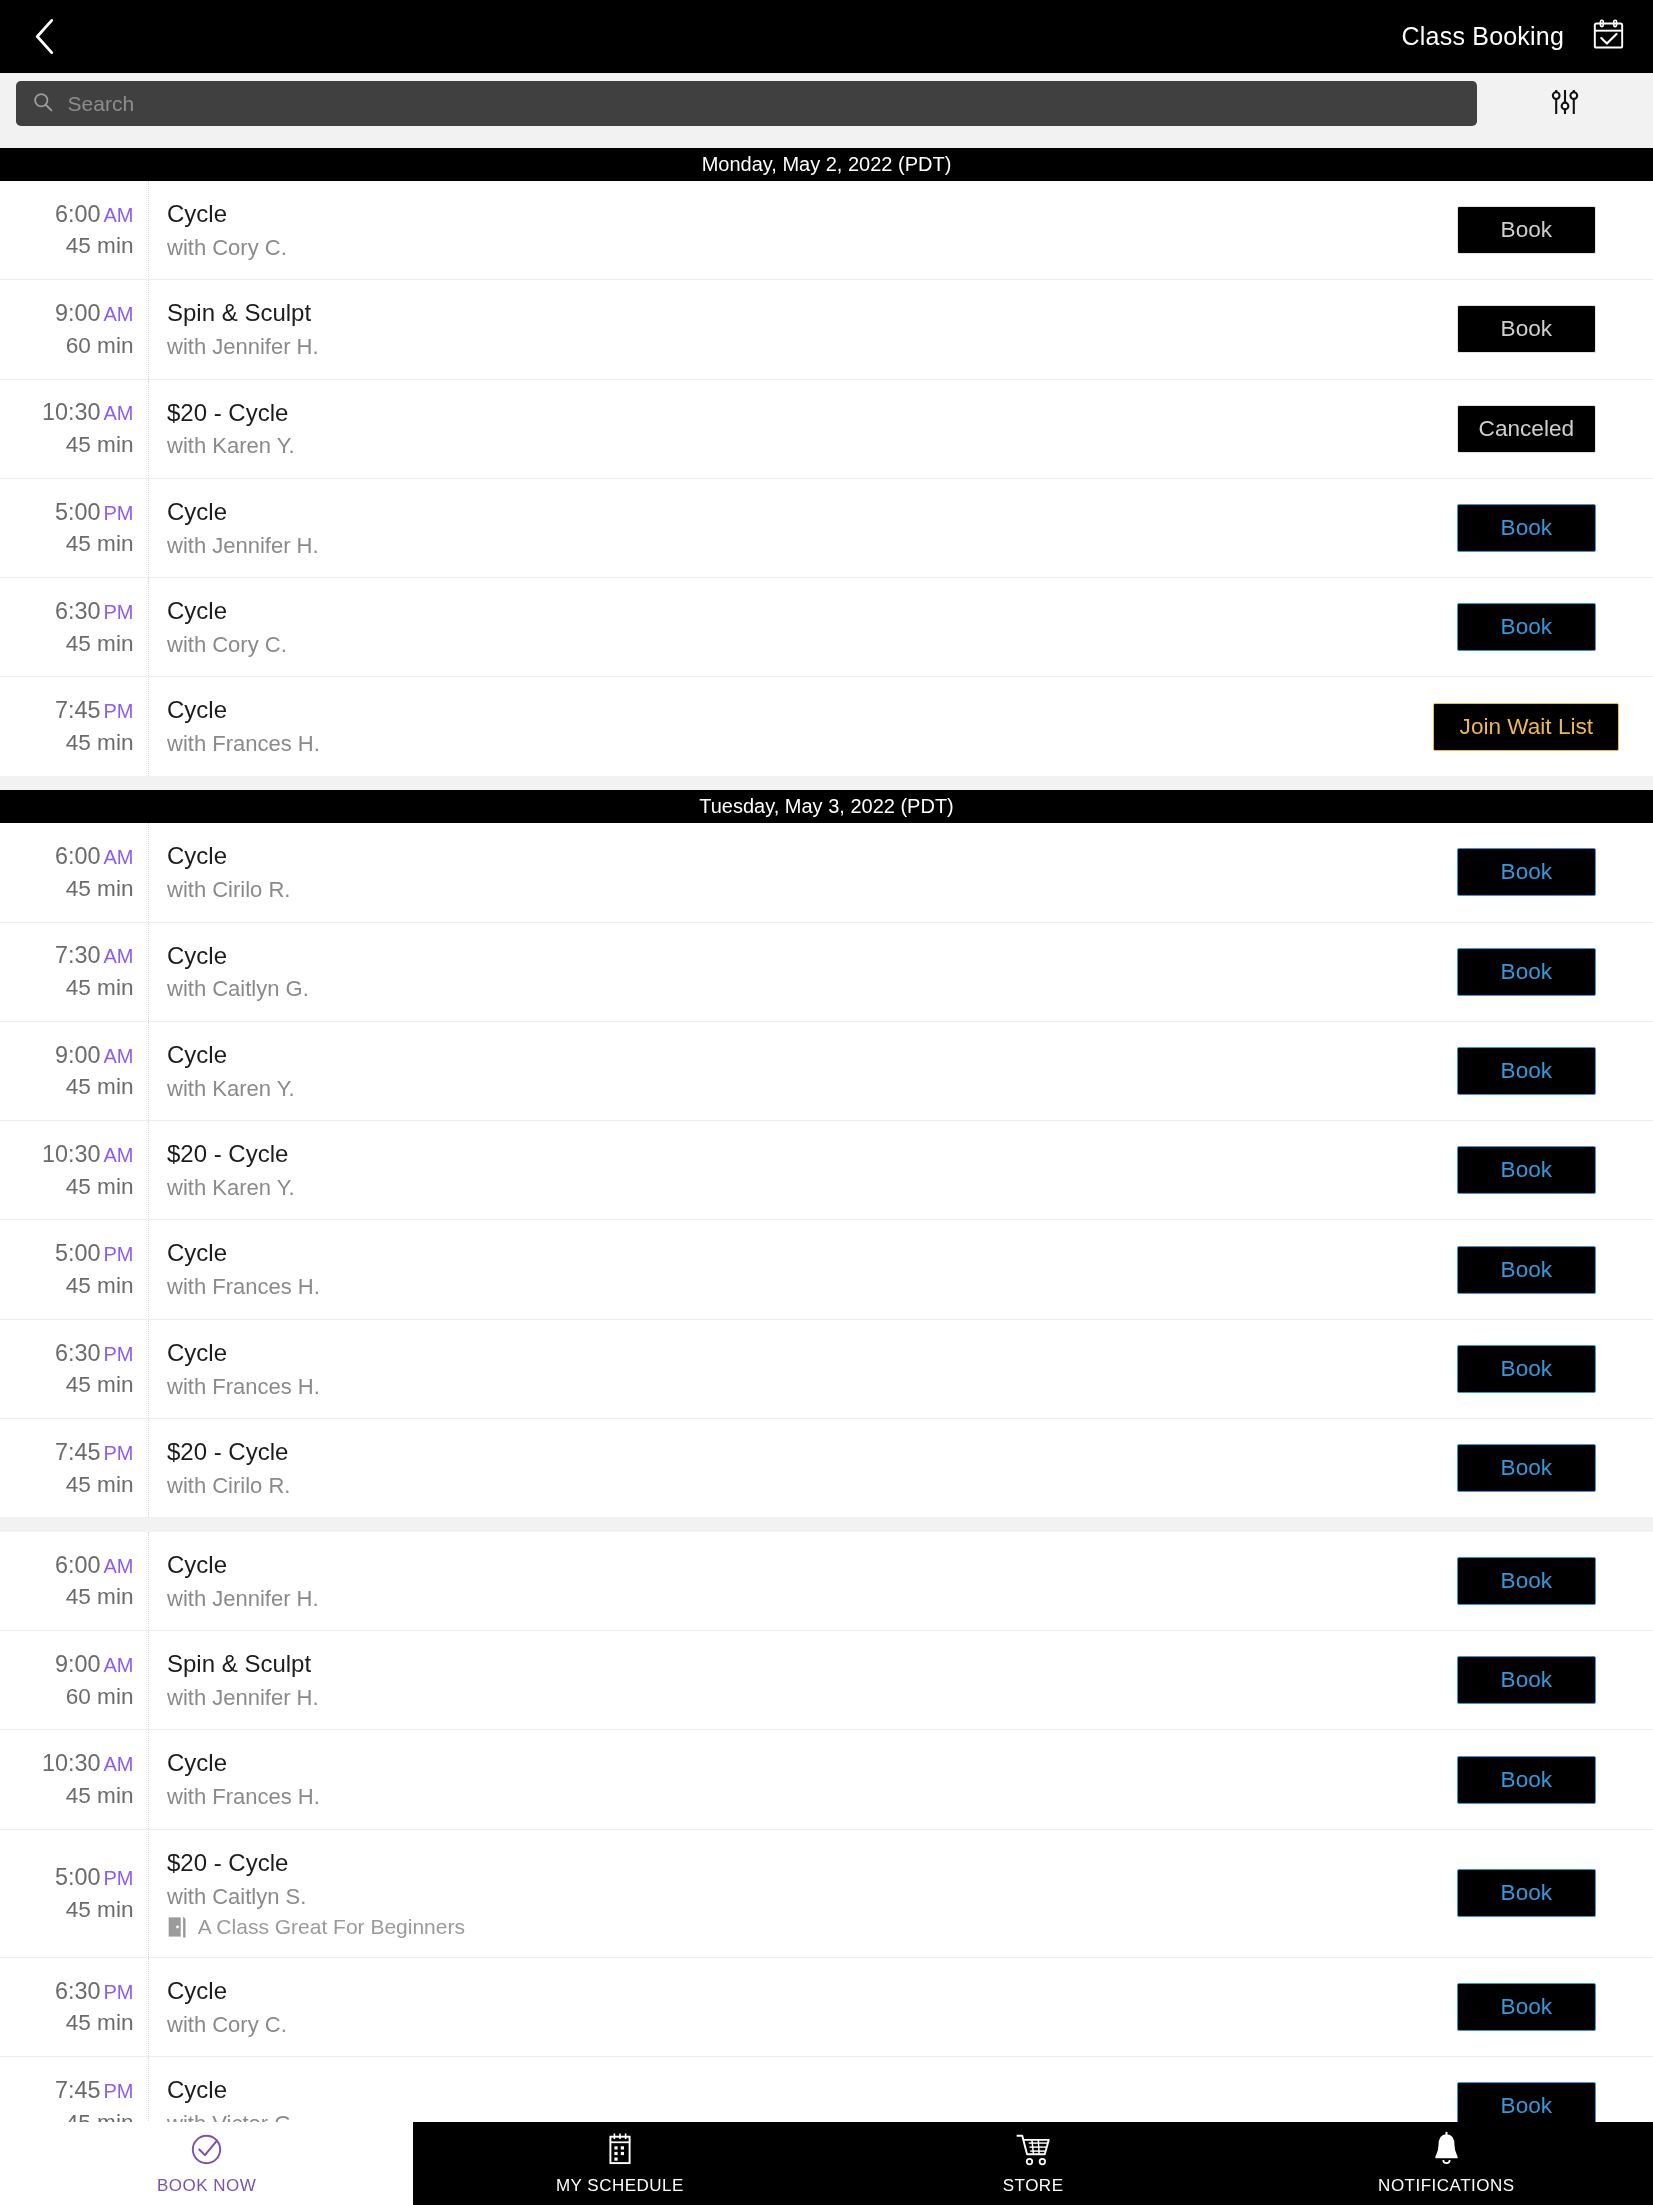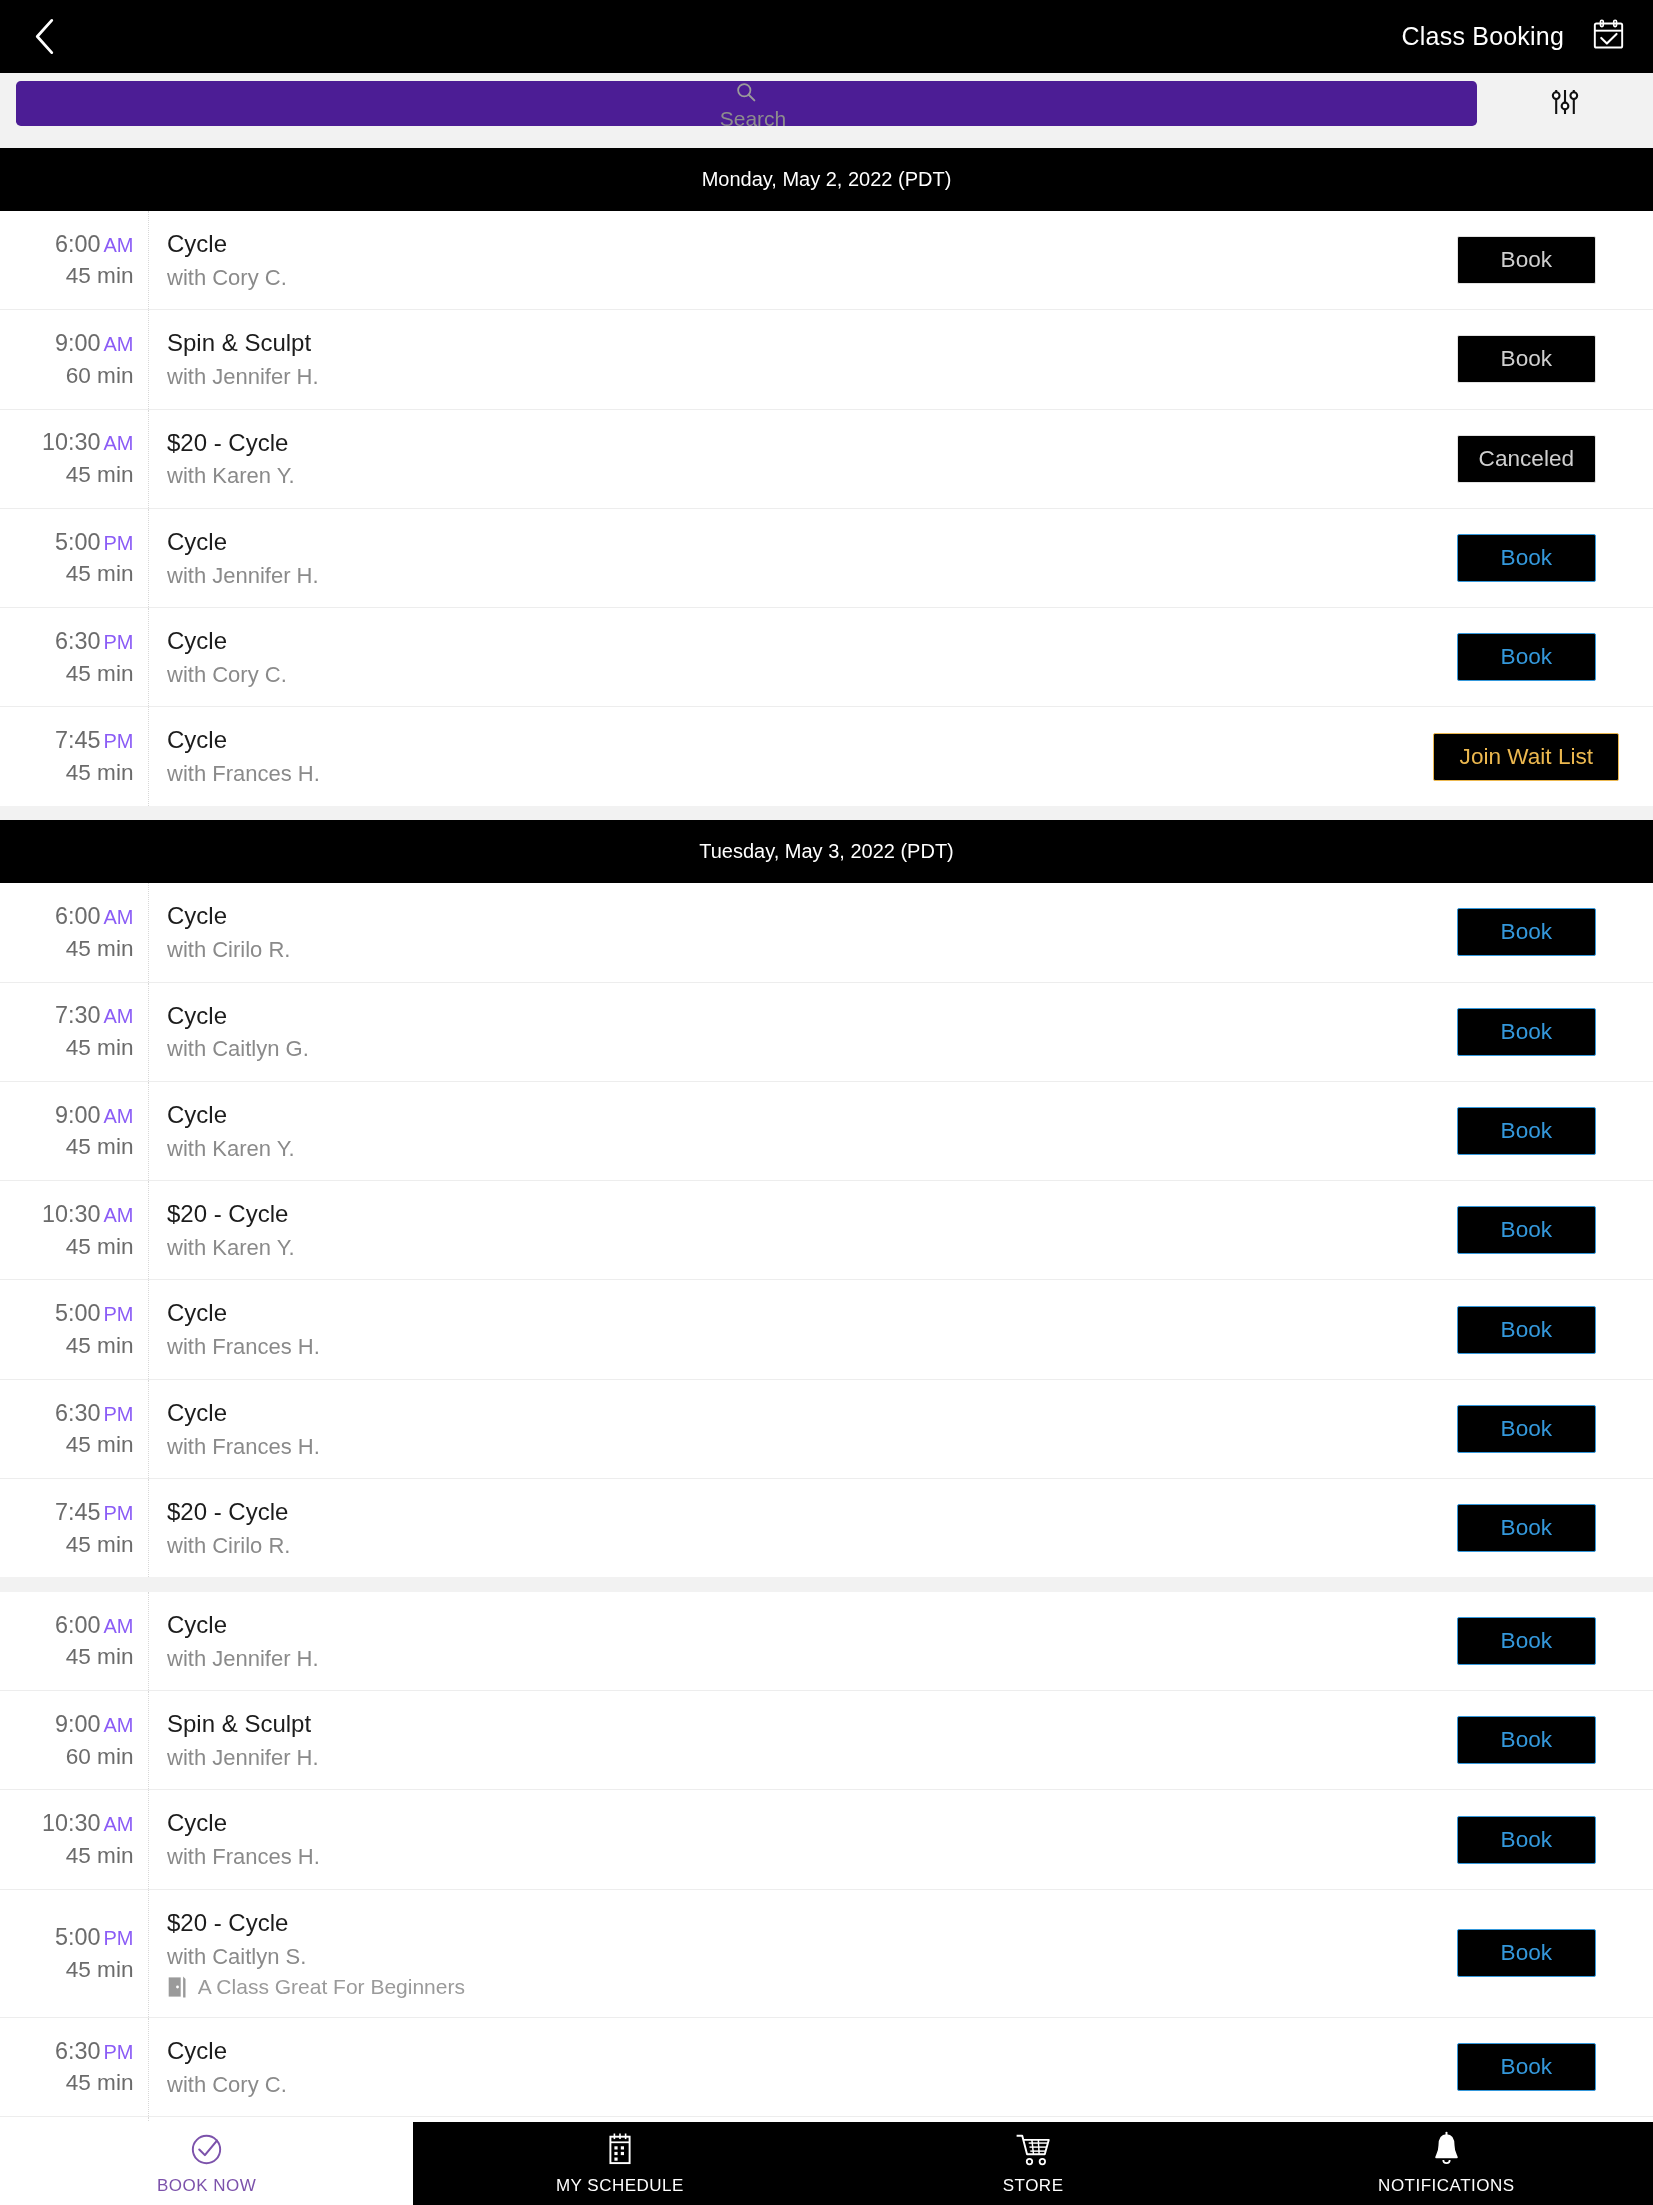--- a/index.html
+++ b/index.html
@@ -28,37 +28,37 @@
     width: 89px; height: 73px; display: flex; align-items: center; justify-content: center;
     cursor: pointer;
   }
 
   
   .search-row {
     position: absolute; top: 73px; left: 0; width: 1653px; height: 61px;
     background: #f2f2f2; display: flex; align-items: center;
   }
   .search-box {
-    margin-left: 16px; width: 1461px; height: 45px; background: #4c1d95; border-radius: 4.8px;
-    display: flex; align-items: center; padding: 0 16px; cursor: text; flex-direction: column;
+    margin-left: 16px; width: 1461px; height: 45px; background: #404040; border-radius: 4.8px;
+    display: flex; align-items: center; padding: 0 16px; cursor: text;
   }
   .search-ph { color: #8d8d8d; font-size: 21px; margin-left: 13px; }
   .filter-btn {
     flex: 1; display: flex; align-items: center; justify-content: center; height: 61px;
     cursor: pointer;
   }
 
   
   .scroller {
     position: absolute; top: 148px; left: 0; width: 1653px; height: 2058px;
     background: #f2f2f2; overflow: hidden;
   }
   .day-group { margin-bottom: 14.5px; }
   .day-header {
-    background: #000; color: #fff; height: 63px; display: flex;
+    background: #000; color: #fff; height: 33px; display: flex;
     align-items: center; justify-content: center; font-size: 20px;
   }
   .rows { background: #fff; }
 
   .class-row {
     display: flex; align-items: stretch; background: #fff;
     border-bottom: 0.8px solid #ededed; min-height: 92px;
   }
   .class-row:last-child { border-bottom: none; }
 

